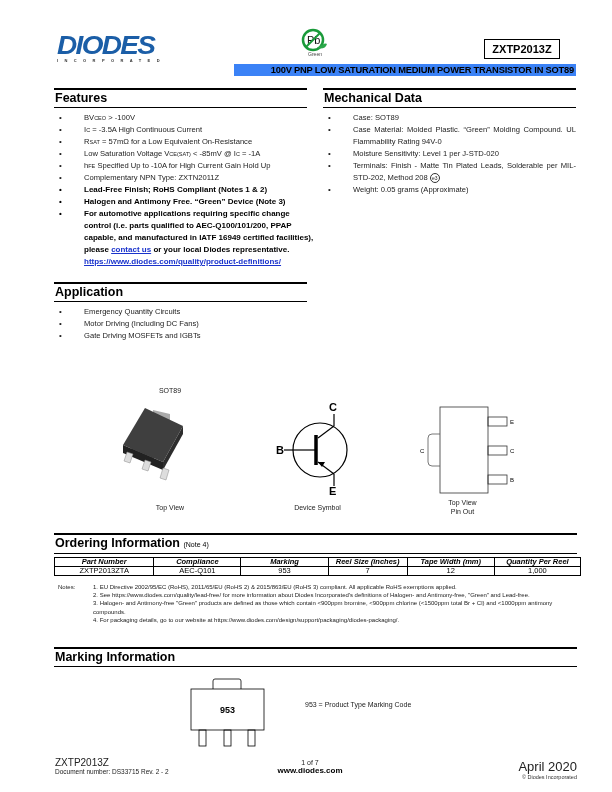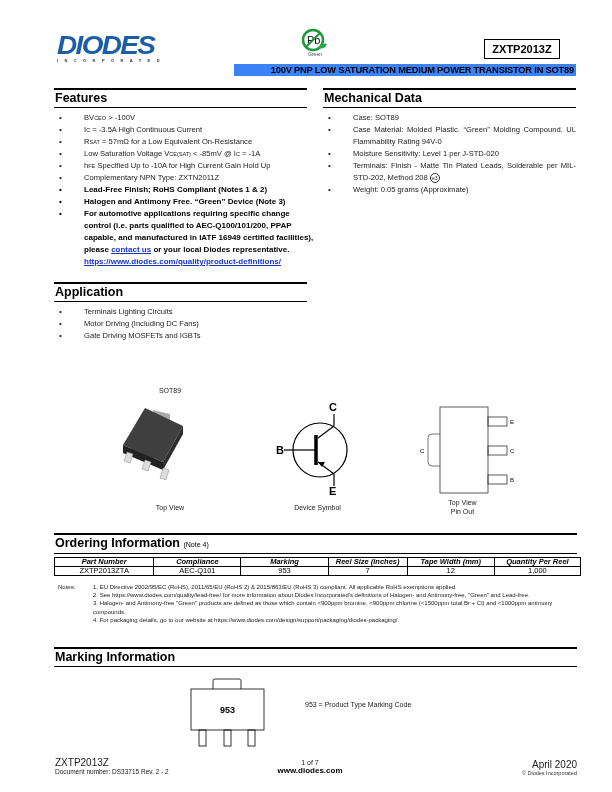--- a/index.html
+++ b/index.html
@@ -77,21 +77,21 @@
   <li>Case Material: Molded Plastic. “Green” Molding Compound. UL Flammability Rating 94V-0</li>
   <li>Moisture Sensitivity: Level 1 per J-STD-020</li>
   <li><span>Terminals: Finish - Matte Tin Plated Leads, Solderable per MIL-STD-202, Method 208</span> <span style="display:inline-block;border:1px solid #333;border-radius:50%;font-size:5px;width:10px;height:10px;line-height:8px;text-align:center;">e3</span></li>
   <li>Weight: 0.05 grams (Approximate)</li>
 </ul>
 
 <div class="abs sec" style="left:54px;top:282px;width:253px;">
   <div class="sec-title">Application</div>
 </div>
 <ul class="abs bl" style="left:54px;top:306px;width:260px;">
-  <li>Terminals Lighting Circuits</li>
+  <li>Emergency Quantity Circuits</li>
   <li>Motor Driving (Including DC Fans)</li>
   <li>Gate Driving MOSFETs and IGBTs</li>
 </ul>
 
 <div class="abs cap" style="left:145px;top:387px;width:50px;">SOT89</div>
 <svg class="abs" style="left:115px;top:400px;width:80px;height:95px;" viewBox="0 0 80 95">
   <polygon points="38,10 55,14 55,22 38,18" fill="#aaa"></polygon>
   <polygon points="30,27 15,50 35,62 58,38 58,30" fill="#7a7a7a"></polygon>
   <polygon points="30,8 68,26 48,62 8,45" fill="#3f3f3f"></polygon>
   <polygon points="8,45 48,62 48,70 8,53" fill="#222"></polygon>
@@ -181,15 +181,15 @@
 
 <div class="abs" style="left:55px;top:757px;">
   <div class="footer-l1">ZXTP2013Z</div>
   <div class="footer-l2">Document number: DS33715  Rev. 2 - 2</div>
 </div>
 <div class="abs" style="left:270px;top:759px;width:80px;text-align:center;">
   <div style="font-size:7px;color:#222;">1 of 7</div>
   <div style="font-size:8px;font-weight:bold;">www.diodes.com</div>
 </div>
 <div class="abs" style="left:480px;top:759px;width:97px;text-align:right;">
-  <div style="font-size:10px;color:#222;">April 2020</div>
+  <div style="font-size:13px;color:#222;">April 2020</div>
   <div style="font-size:5.5px;color:#333;">© Diodes Incorporated</div>
 </div>
 
 </body></html>

